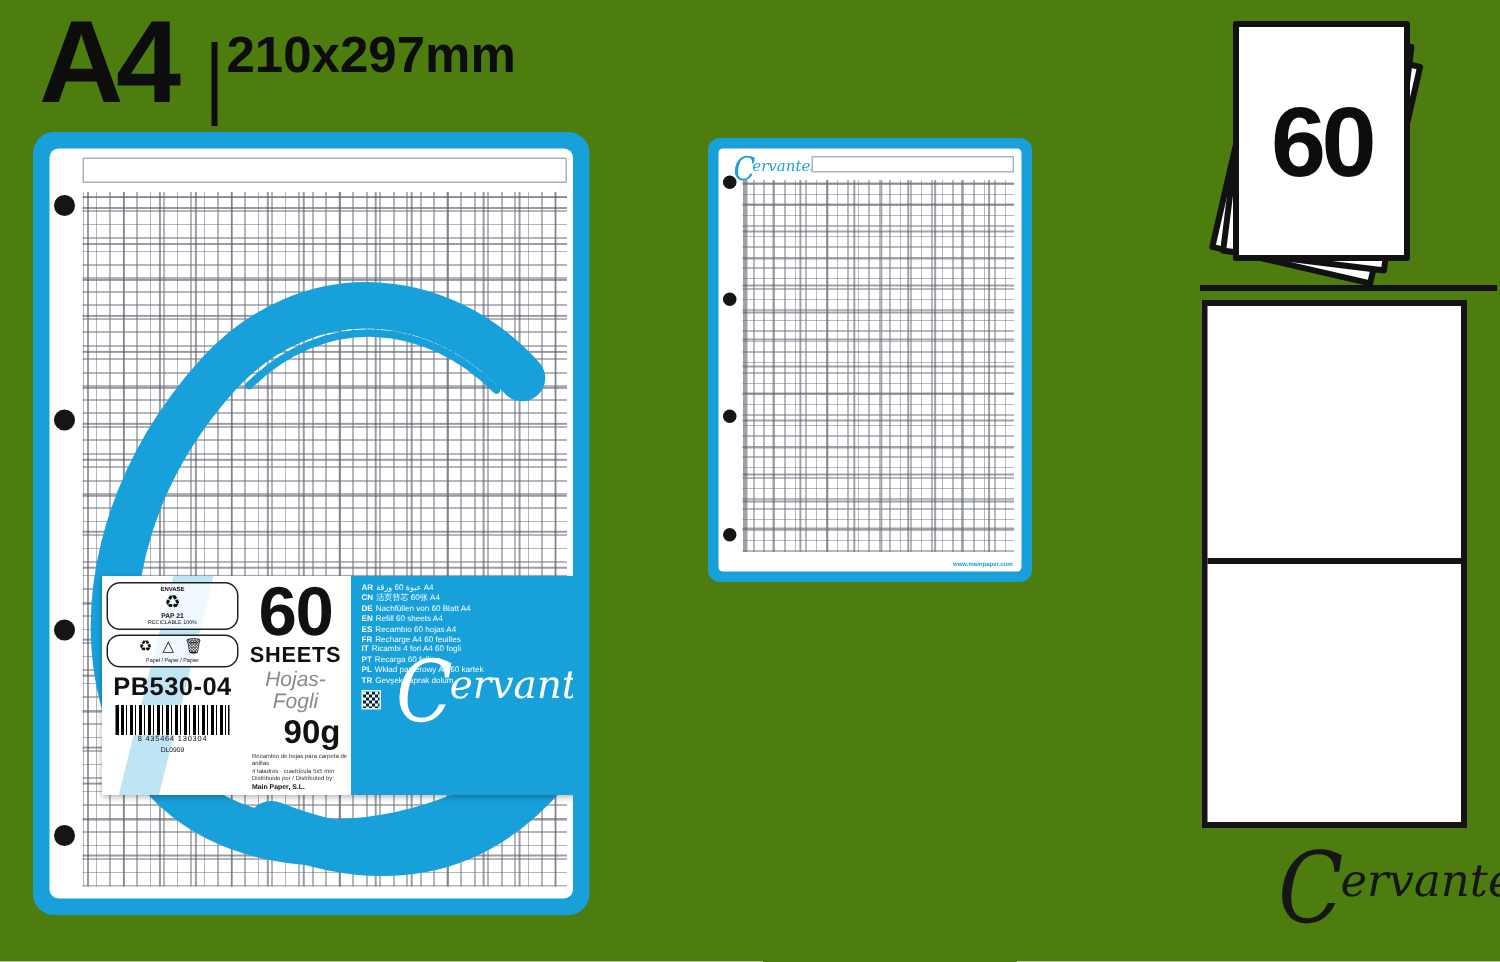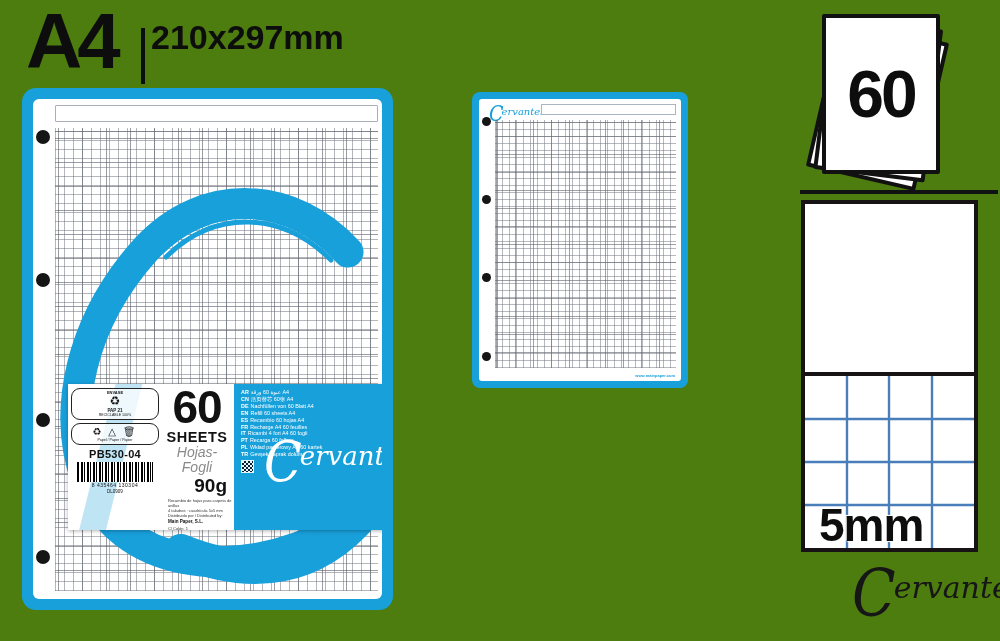--- a/index.html
+++ b/index.html
@@ -54,33 +54,33 @@
   }
   .eco-box {
     position:relative; border:1.5px solid #222; border-radius:9px; background:rgba(255,255,255,.75);
     padding:2px 3px; margin-bottom:3px; text-align:center; color:#111;
   }
   .eco-h { font-size:4px; font-weight:bold; line-height:1.1; }
   .eco-sym { font-size:12px; line-height:1.05; }
   .eco-code { font-size:4.5px; font-weight:bold; }
   .eco-cap { font-size:3.6px; line-height:1.15; }
   .eco-icons { font-size:10px; letter-spacing:2px; line-height:1.2; }
-  .pcode { position:relative; font-size:11px; font-weight:bold; color:#111; text-align:center; margin-top:3px; letter-spacing:.3px;}
+  .pcode { position:relative; font-size:17px; font-weight:bold; color:#111; text-align:center; margin-top:3px; letter-spacing:.3px;}
   .barcode-wrap { position:relative; margin:2px auto 0; width:76px; text-align:center; }
   .barcode {
     height:20px; background:repeating-linear-gradient(90deg,#000 0 1px,#fff 1px 3px,#000 3px 5px,#fff 5px 6px);
     border-left:1px solid #000; border-right:1px solid #000;
   }
   .barcode-num { font-size:5px; color:#111; letter-spacing:.5px; }
   .batch { font-size:4.5px; color:#111; margin-top:1px; }
   .label-mid { position:relative; width:72px; background:#fff; padding:2px 2px 2px 0; text-align:center; color:#111; }
   .big60 { font-size:46px; font-weight:900; line-height:.95; letter-spacing:-1px; }
   .sheets-word { font-size:14.5px; font-weight:800; letter-spacing:.5px; line-height:1.05; }
   .hojas { font-size:14px; color:#8a8a8a; font-style:italic; line-height:1.1; }
-  .g90 { font-size:19px; font-weight:900; text-align:right; padding-right:5px; line-height:1.05; }
+  .g90 { font-size:22px; font-weight:900; text-align:right; padding-right:5px; line-height:1.05; }
   .fineprint { font-size:4px; line-height:1.25; text-align:left; padding-left:6px; color:#333; white-space:pre-line; margin-top:2px; }
   .maker { font-size:4.6px; font-weight:bold; text-align:left; padding-left:6px; color:#111; margin-top:1px;}
   .label-right { position:relative; flex:1; background:#18A0DB; color:#fff; padding:5px 7px 3px; }
   .lang-row { font-size:5.4px; line-height:1.28; white-space:nowrap; }
   .lang-code { font-weight:bold; margin-right:2px; }
   .qr {
     width:13px; height:13px; margin-top:2px;
     background:
       repeating-conic-gradient(#0b2233 0 25%, #e8f4fb 0 50%);
     background-size:4px 4px; border:1px solid #e8f4fb;
@@ -226,28 +226,17 @@
     <div class="page page-b2"></div>
     <div class="page page-b1"></div>
     <div class="page page-front">
       <span class="n60">60</span>
     </div>
   </div>
   <div class="col-divider"></div>
 
   <div class="spec-col">
     <div class="spec-divider"></div>
-    <div class="gridbox">
-      <svg viewBox="0 0 169 172" width="169" height="172">
-        <line x1="42" y1="0" x2="42" y2="172" stroke="#4A7EBB" stroke-width="2.4"></line>
-        <line x1="84" y1="0" x2="84" y2="172" stroke="#4A7EBB" stroke-width="2.4"></line>
-        <line x1="127" y1="0" x2="127" y2="172" stroke="#4A7EBB" stroke-width="2.4"></line>
-        <line x1="0" y1="43" x2="169" y2="43" stroke="#4A7EBB" stroke-width="2.4"></line>
-        <line x1="0" y1="86" x2="169" y2="86" stroke="#4A7EBB" stroke-width="2.4"></line>
-        <line x1="0" y1="129" x2="169" y2="129" stroke="#4A7EBB" stroke-width="2.4"></line>
-      </svg>
-      <div class="mm5">5mm</div>
-    </div>
   </div>
 
   <div class="cerv cerv-footer"><span class="cerv-c">C</span><span>ervantes</span></div>
 
 </div>
 
 </body></html>

